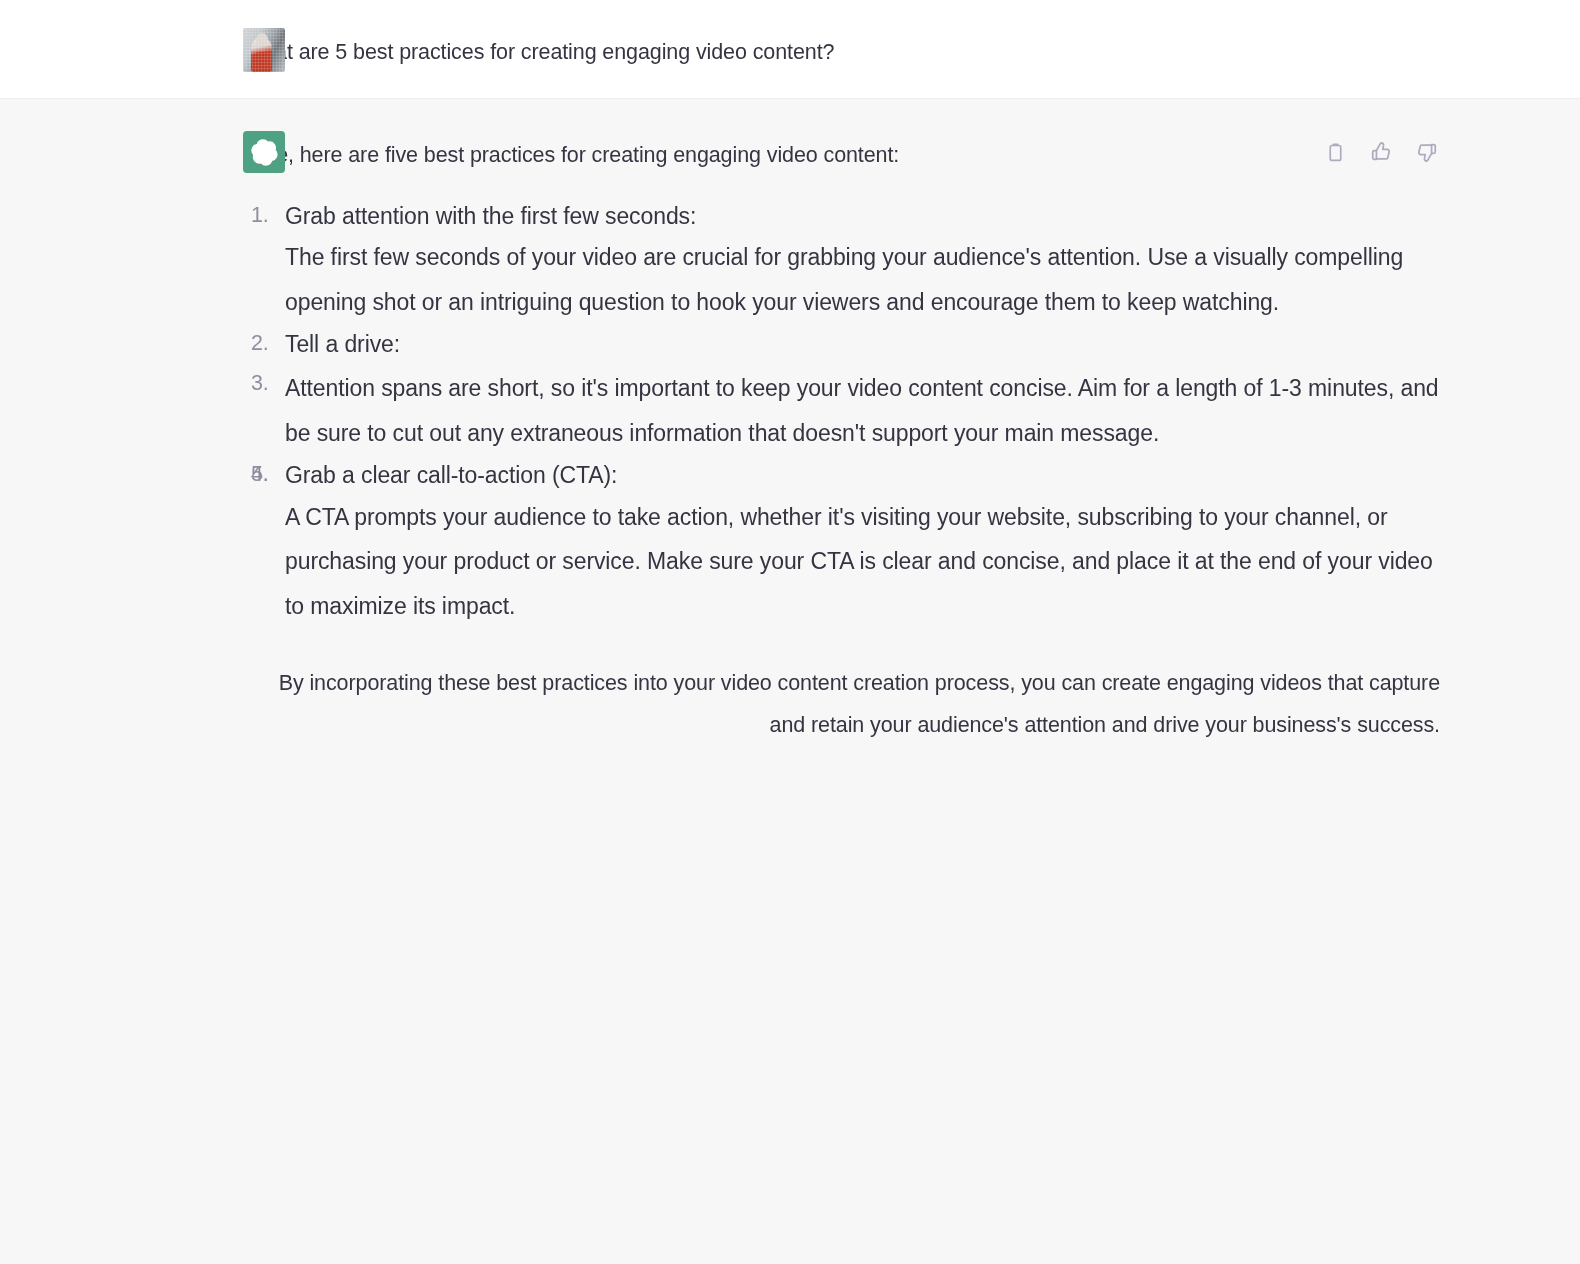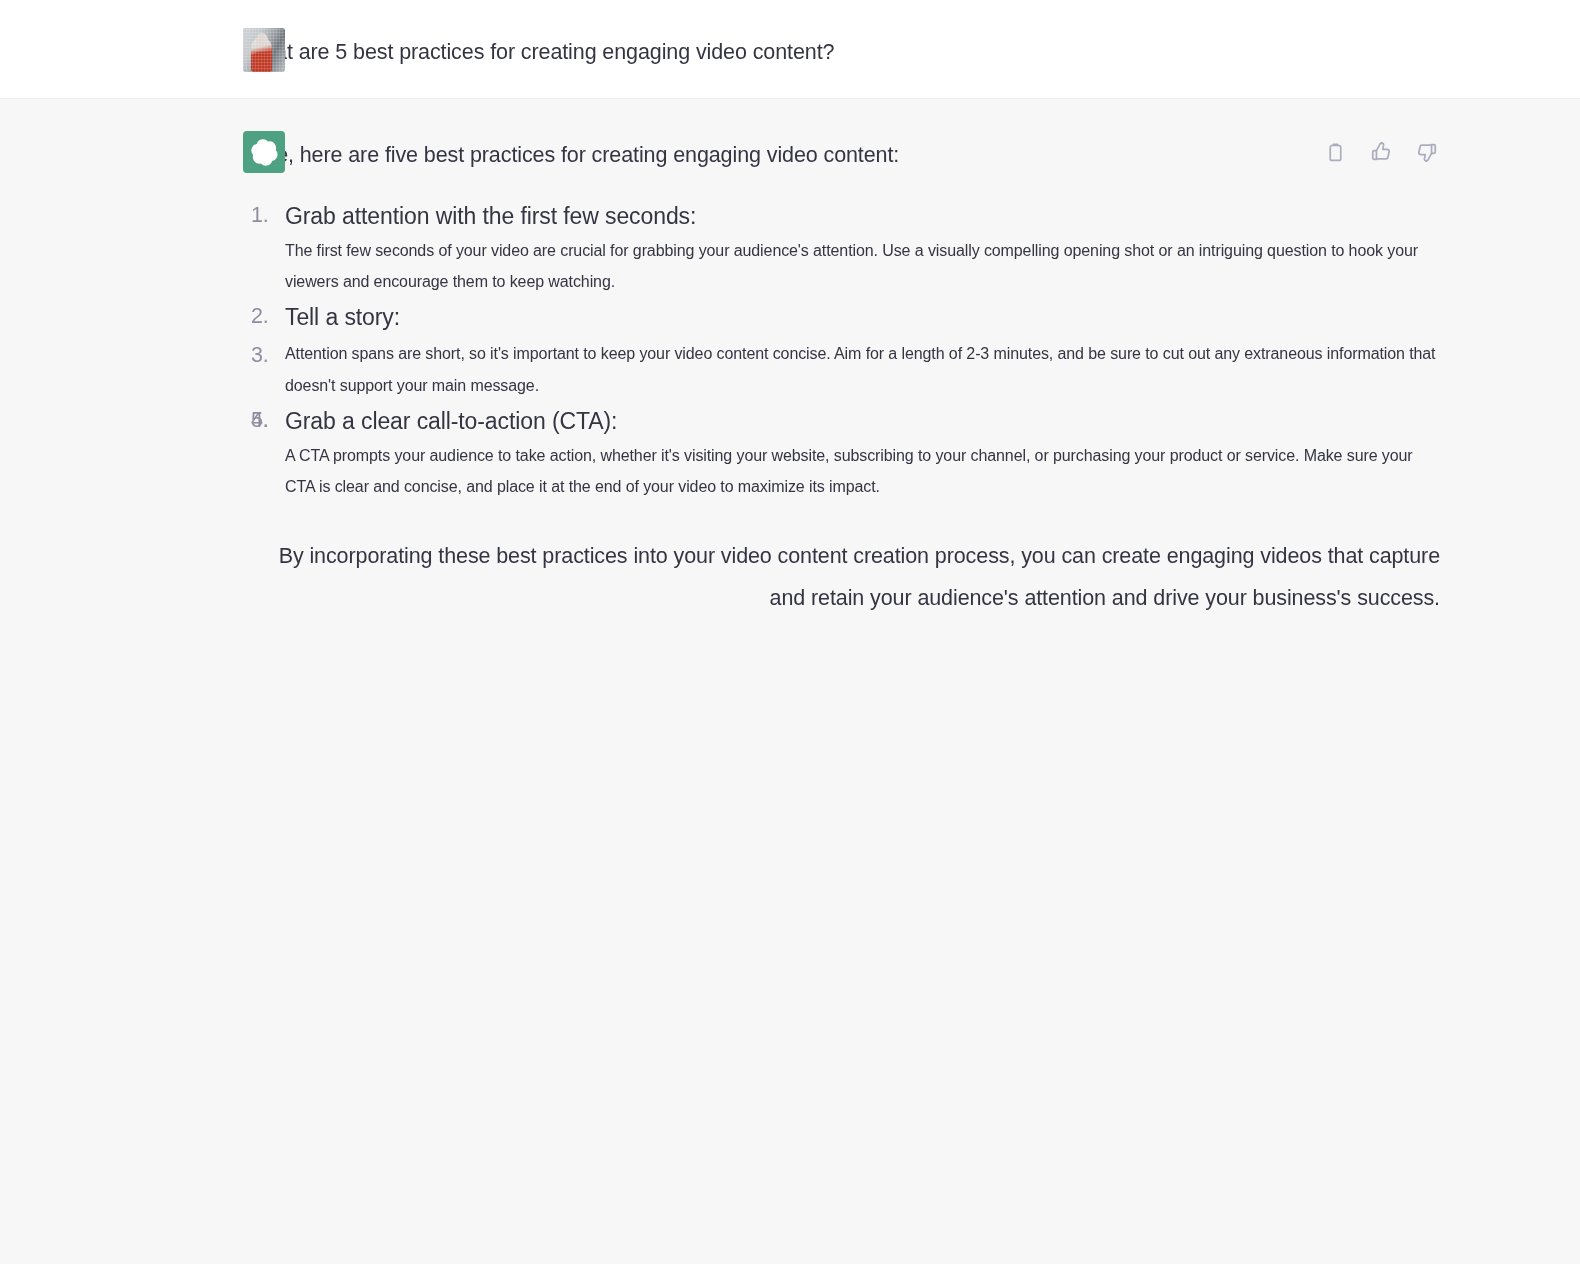--- a/index.html
+++ b/index.html
@@ -158,21 +158,21 @@
 
   .item-title {
     display: block;
     font-size: 23px;
     line-height: 1.62;
     color: #343541;
   }
 
   .item-body {
     display: block;
-    font-size: 16px;
+    font-size: 23px;
     line-height: 1.95;
     color: #343541;
     margin-bottom: 2px;
   }
 
   .closing {
     font-size: 21.5px;
     line-height: 1.95;
     color: #343541;
     text-align: right;
@@ -257,24 +257,24 @@
       <div class="message">
 
         <div class="assistant-intro">Sure, here are five best practices for creating engaging video content:</div>
 
         <ol class="practice-list">
           <li>
             <span class="item-title">Grab attention with the first few seconds:</span>
             <span class="item-body">The first few seconds of your video are crucial for grabbing your audience's attention. Use a visually compelling opening shot or an intriguing question to hook your viewers and encourage them to keep watching.</span>
           </li>
           <li>
-            <span class="item-title">Tell a story:</span>
-          </li>
-          <li>
-            <span class="item-body">Attention spans are short, so it's important to keep your video content concise. Aim for a length of 2-3 minutes, and be sure to cut out any extraneous information that doesn't support your main message.</span>
+            <span class="item-title">Tell a drive:</span>
+          </li>
+          <li>
+            <span class="item-body">Attention spans are short, so it's important to keep your video content concise. Aim for a length of 1-3 minutes, and be sure to cut out any extraneous information that doesn't support your main message.</span>
           </li>
           <li>
           </li>
           <li>
             <span class="item-title">Grab a clear call-to-action (CTA):</span>
             <span class="item-body">A CTA prompts your audience to take action, whether it's visiting your website, subscribing to your channel, or purchasing your product or service. Make sure your CTA is clear and concise, and place it at the end of your video to maximize its impact.</span>
           </li>
         </ol>
 
         <p class="closing">By incorporating these best practices into your video content creation process, you can create engaging videos that capture and retain your audience's attention and drive your business's success.</p>

